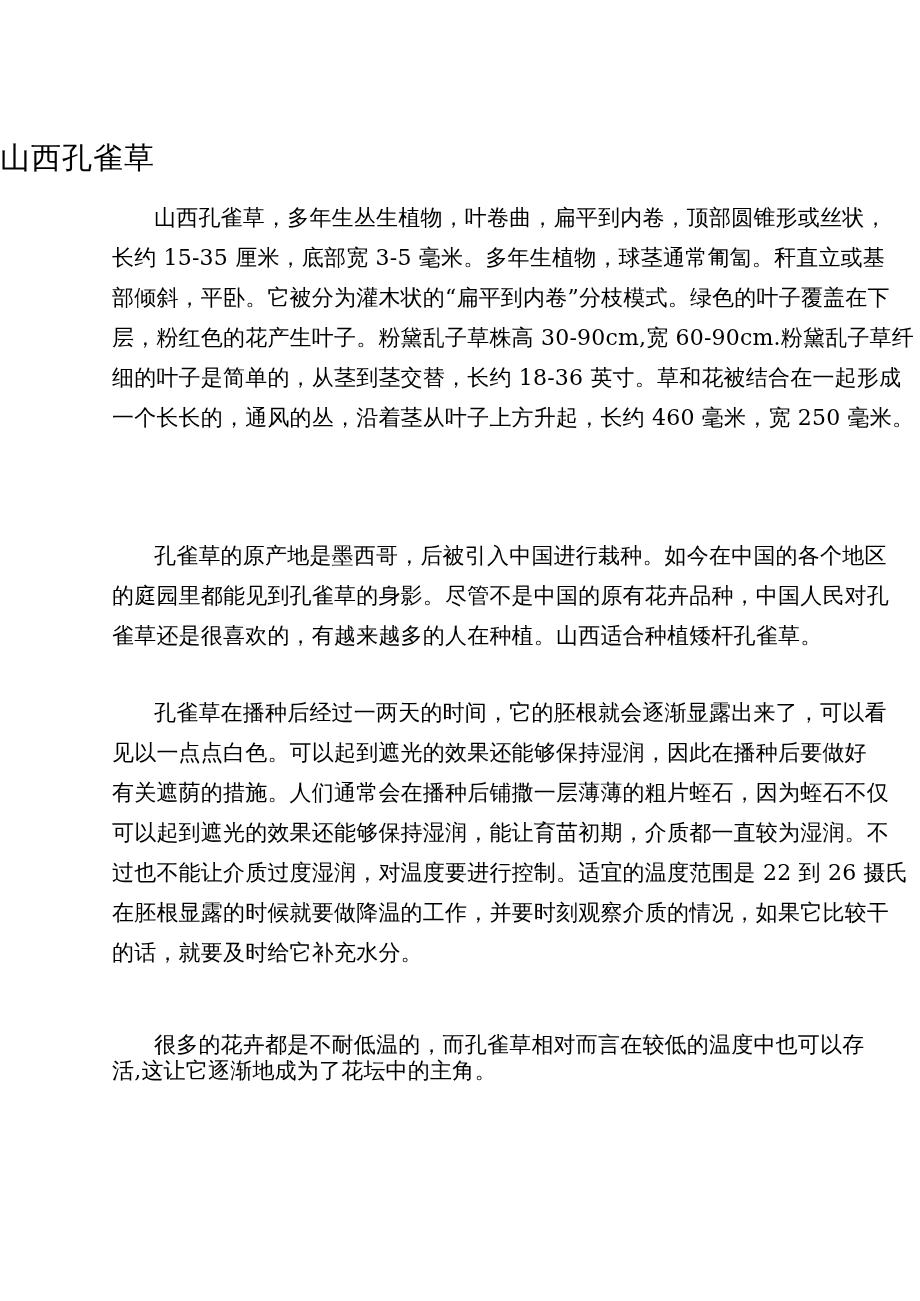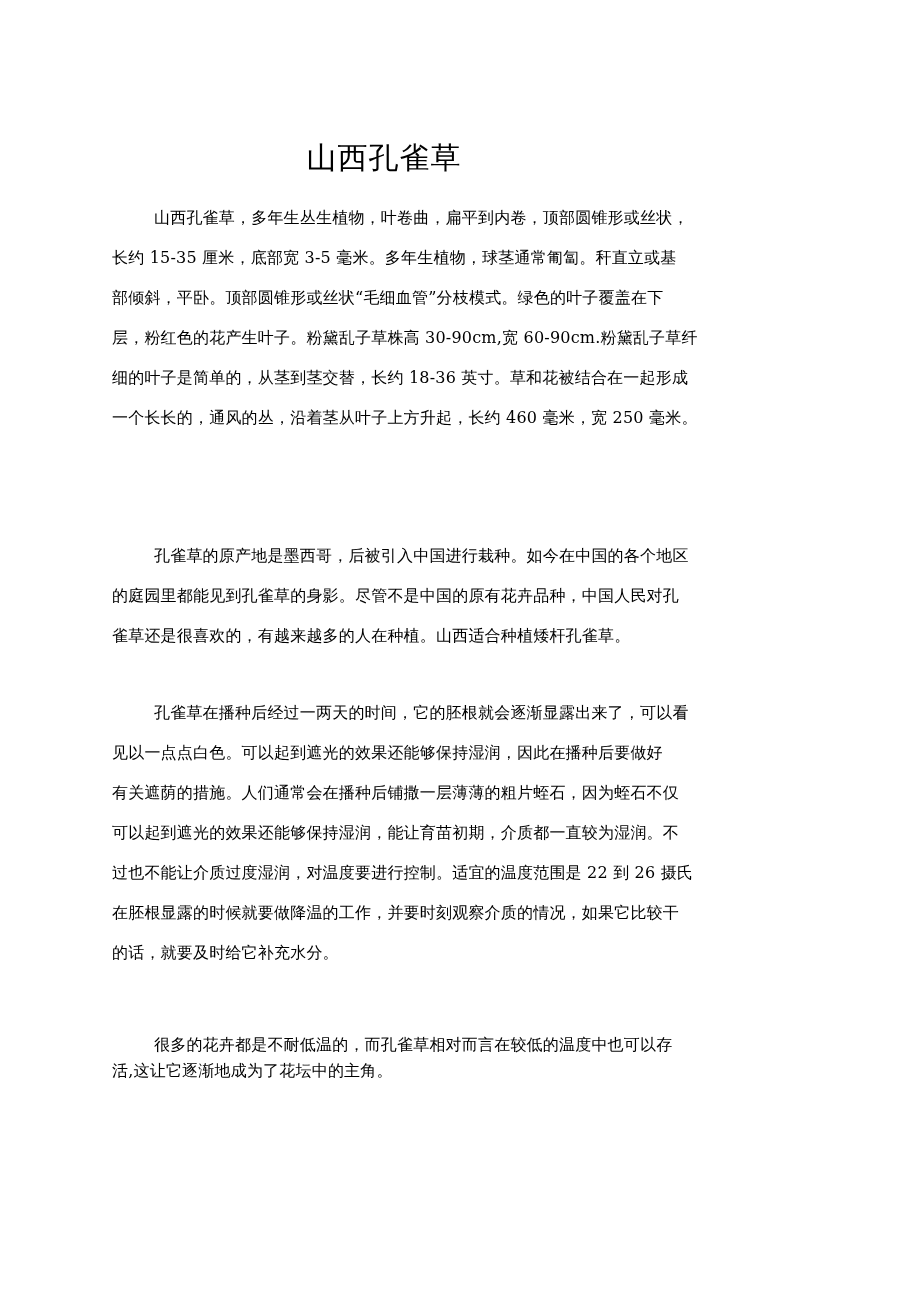--- a/index.html
+++ b/index.html
@@ -1,38 +1,38 @@
 <!DOCTYPE html>
 <html><head>
   <meta charset="utf-8">
   <style>
     html, body { margin: 0; padding: 0; background: #ffffff; }
     body { width: 920px; height: 1301px; position: relative; overflow: hidden;
            font-family: "DejaVu Serif", "Liberation Serif", serif; color: #000; }
     .page { position: absolute; left: 0; top: 0; width: 920px; height: 1301px; background: #fff; }
-    .title { position: absolute; top: 116px; left: 0; width: 768px; text-align: center;
+    .title { position: absolute; top: 116px; left: 0; width: 768px; text-align: left;
              font-family: "DejaVu Sans", "Liberation Sans", sans-serif;
              font-size: 30px; line-height: 44px; letter-spacing: 1px; font-weight: normal; }
     .para { position: absolute; left: 112px; width: 710px; }
-    .line { display: block; height: 40px; line-height: 40px; font-size: 16px;
+    .line { display: block; height: 40px; line-height: 40px; font-size: 22px;
             white-space: nowrap; letter-spacing: 0.2px; }
     .line.indent { padding-left: 42px; }
     .para.tight .line { height: 26px; line-height: 26px; }
   </style>
 </head>
 <body>
 
 <div class="page">
 
   <h1 class="title">山西孔雀草</h1>
 
   <div class="para" style="top:198px;">
     <span class="line indent">山西孔雀草，多年生丛生植物，叶卷曲，扁平到内卷，顶部圆锥形或丝状，</span>
     <span class="line">长约 15-35 厘米，底部宽 3-5 毫米。多年生植物，球茎通常匍匐。秆直立或基</span>
-    <span class="line">部倾斜，平卧。顶部圆锥形或丝状“毛细血管”分枝模式。绿色的叶子覆盖在下</span>
+    <span class="line">部倾斜，平卧。它被分为灌木状的“扁平到内卷”分枝模式。绿色的叶子覆盖在下</span>
     <span class="line">层，粉红色的花产生叶子。粉黛乱子草株高 30-90cm,宽 60-90cm.粉黛乱子草纤</span>
     <span class="line">细的叶子是简单的，从茎到茎交替，长约 18-36 英寸。草和花被结合在一起形成</span>
     <span class="line">一个长长的，通风的丛，沿着茎从叶子上方升起，长约 460 毫米，宽 250 毫米。</span>
   </div>
 
   <div class="para" style="top:536px;">
     <span class="line indent">孔雀草的原产地是墨西哥，后被引入中国进行栽种。如今在中国的各个地区</span>
     <span class="line">的庭园里都能见到孔雀草的身影。尽管不是中国的原有花卉品种，中国人民对孔</span>
     <span class="line">雀草还是很喜欢的，有越来越多的人在种植。山西适合种植矮杆孔雀草。</span>
   </div>

